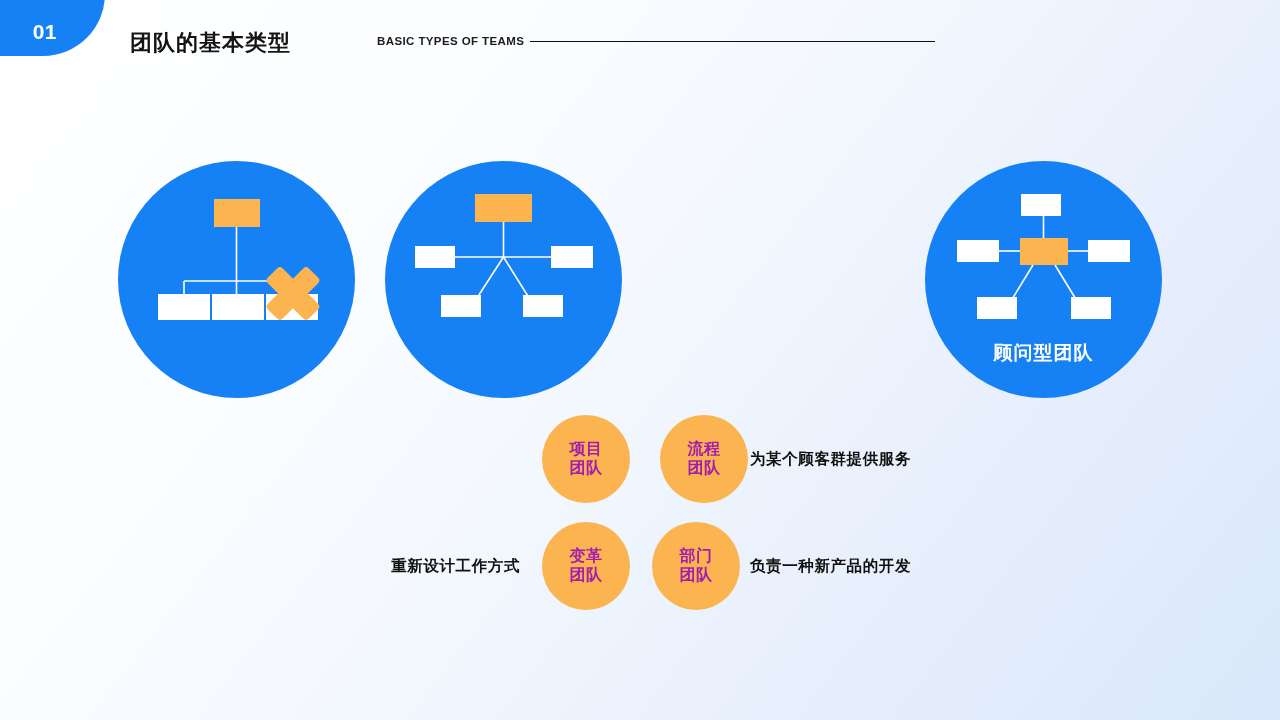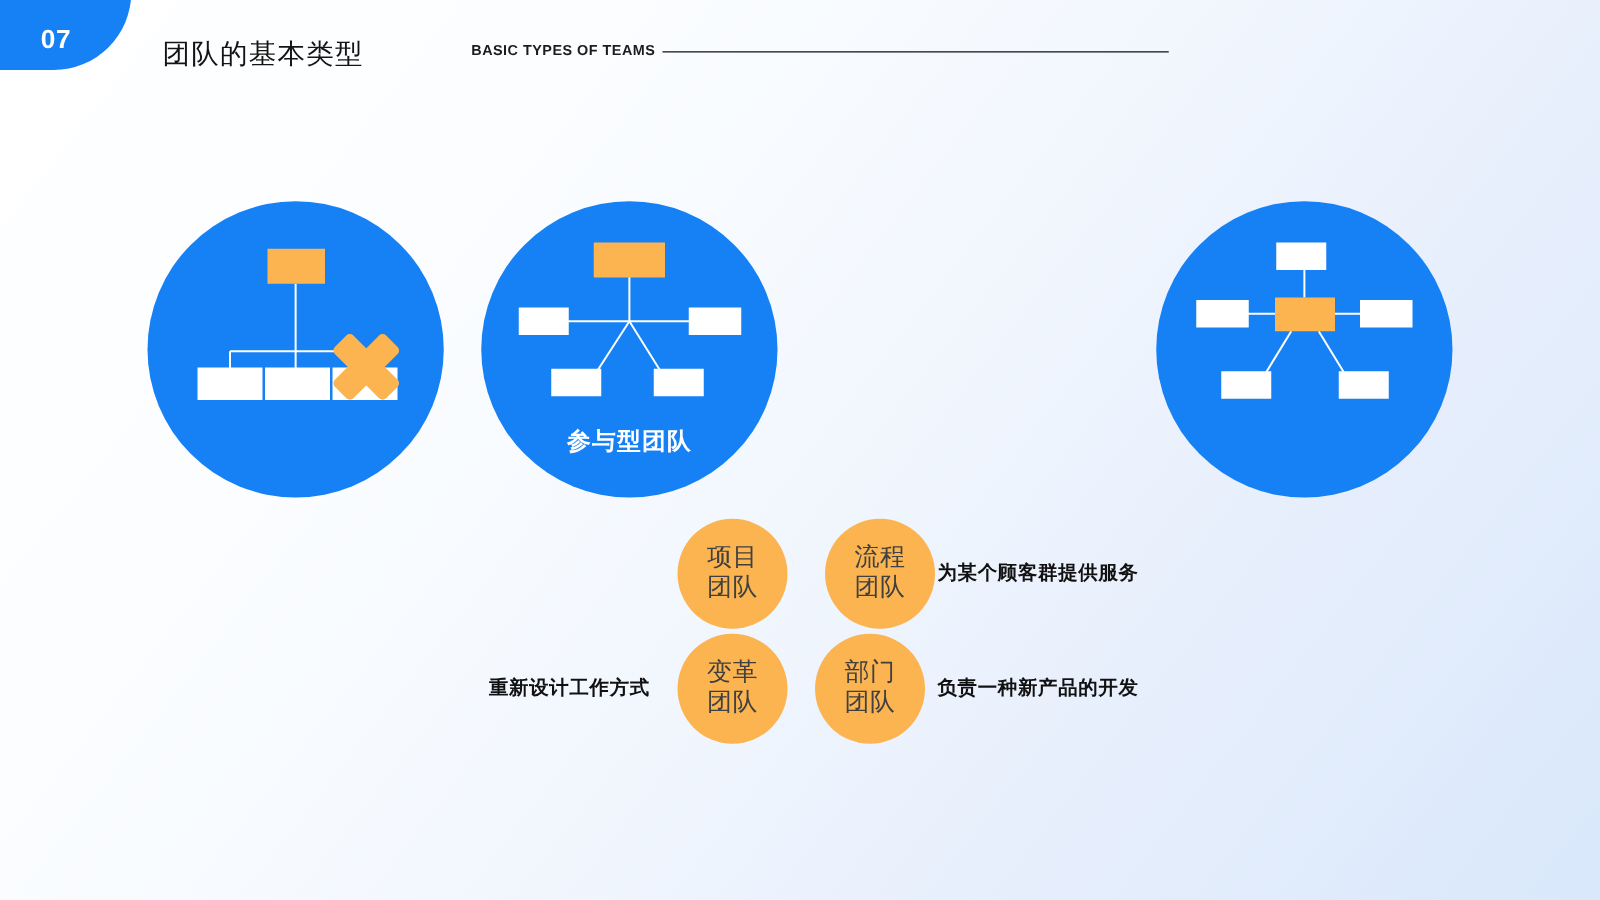--- a/index.html
+++ b/index.html
@@ -18,21 +18,21 @@
     border-radius:0 0 62px 0;
     display:flex; align-items:flex-end; justify-content:flex-end;
     padding:0 48px 12px 0;
   }
   .hdr-badge .num{
     color:#ffffff; font-size:21px; font-weight:700; letter-spacing:.5px;
     font-family:"Liberation Sans", sans-serif;
   }
   .hdr-title{
     position:absolute; left:130px; top:28px;
-    font-size:22px; font-weight:400; color:#141414; letter-spacing:1px;
+    font-size:22px; font-weight:700; color:#141414; letter-spacing:1px;
     white-space:nowrap;
   }
   .hdr-sub{
     position:absolute; left:331px; top:35px;
     font-size:11.5px; font-weight:700; color:#1c1c1c; letter-spacing:.4px;
     white-space:nowrap;
     padding-left:46px;
   }
   .hdr-rule{
     position:absolute; left:530px; top:41px; width:405px; height:1.4px;
@@ -54,35 +54,35 @@
 
   
   .info-row{ position:absolute; height:88px; }
   .bubble{
     position:absolute; width:88px; height:88px; border-radius:50%;
     background:#fbb44f;
     display:flex; flex-direction:column; align-items:center; justify-content:center;
     line-height:1.18;
   }
   .bubble span{
-    color:#404040; font-size:20px; font-weight:400; letter-spacing:.5px;
+    color:#a21caf; font-size:16px; font-weight:700; letter-spacing:.5px;
   }
   .info-text{
     position:absolute; top:50%; transform:translateY(-50%);
     font-size:15.5px; font-weight:700; color:#111111; letter-spacing:.6px;
     white-space:nowrap;
   }
   .info-text.right{ text-align:center; }
   .info-text.left{ text-align:right; }
 </style>
 </head>
 <body>
 
 <div class="hdr-badge">
-  <span class="num">07</span>
+  <span class="num">01</span>
 </div>
 <div class="hdr-title">团队的基本类型</div>
 <div class="hdr-sub">BASIC TYPES OF TEAMS</div>
 <div class="hdr-rule"></div>
 
 <div class="circles">
 
   <div class="circ" style="left:118px; top:0;">
     <svg class="diagram" viewBox="0 0 237 237">
       <g stroke="#ffffff" stroke-width="1.6" fill="none">
@@ -111,56 +111,56 @@
         <path d="M118.5 96 H176"></path>
         <path d="M118.5 96 L90 140"></path>
         <path d="M118.5 96 L146 140"></path>
       </g>
       <rect x="90" y="33" width="57" height="28" fill="#fbb44f"></rect>
       <rect x="30" y="85" width="40" height="22" fill="#ffffff"></rect>
       <rect x="166" y="85" width="42" height="22" fill="#ffffff"></rect>
       <rect x="56" y="134" width="40" height="22" fill="#ffffff"></rect>
       <rect x="138" y="134" width="40" height="22" fill="#ffffff"></rect>
     </svg>
-    <div class="circ-label">参与型团队</div>
   </div>
 
 
   <div class="circ" style="left:925px; top:0;">
     <svg class="diagram" viewBox="0 0 237 237">
       <g stroke="#ffffff" stroke-width="1.6" fill="none">
         <path d="M118.5 55 V77"></path>
         <path d="M95 90 H72"></path>
         <path d="M142 90 H165"></path>
         <path d="M108 104 L86 140"></path>
         <path d="M130 104 L152 140"></path>
       </g>
       <rect x="95" y="77" width="48" height="27" fill="#fbb44f"></rect>
       <rect x="96" y="33" width="40" height="22" fill="#ffffff"></rect>
       <rect x="32" y="79" width="42" height="22" fill="#ffffff"></rect>
       <rect x="163" y="79" width="42" height="22" fill="#ffffff"></rect>
       <rect x="52" y="136" width="40" height="22" fill="#ffffff"></rect>
       <rect x="146" y="136" width="40" height="22" fill="#ffffff"></rect>
     </svg>
+    <div class="circ-label">顾问型团队</div>
   </div>
 </div>
 
 <div class="info-row" style="left:330px; top:415px; width:620px;">
   <div class="bubble" style="left:212px;">
     <span>项目</span>
     <span>团队</span>
   </div>
   <div class="bubble" style="left:330px;">
     <span>流程</span>
     <span>团队</span>
   </div>
   <div class="info-text right" style="left:420px;">为某个顾客群提供服务</div>
 </div>
 
-<div class="info-row" style="left:330px; top:507px; width:620px;">
+<div class="info-row" style="left:330px; top:522px; width:620px;">
   <div class="info-text left" style="left:0; width:190px;">重新设计工作方式</div>
   <div class="bubble" style="left:212px;">
     <span>变革</span>
     <span>团队</span>
   </div>
   <div class="bubble" style="left:322px;">
     <span>部门</span>
     <span>团队</span>
   </div>
   <div class="info-text right" style="left:420px;">负责一种新产品的开发</div>

